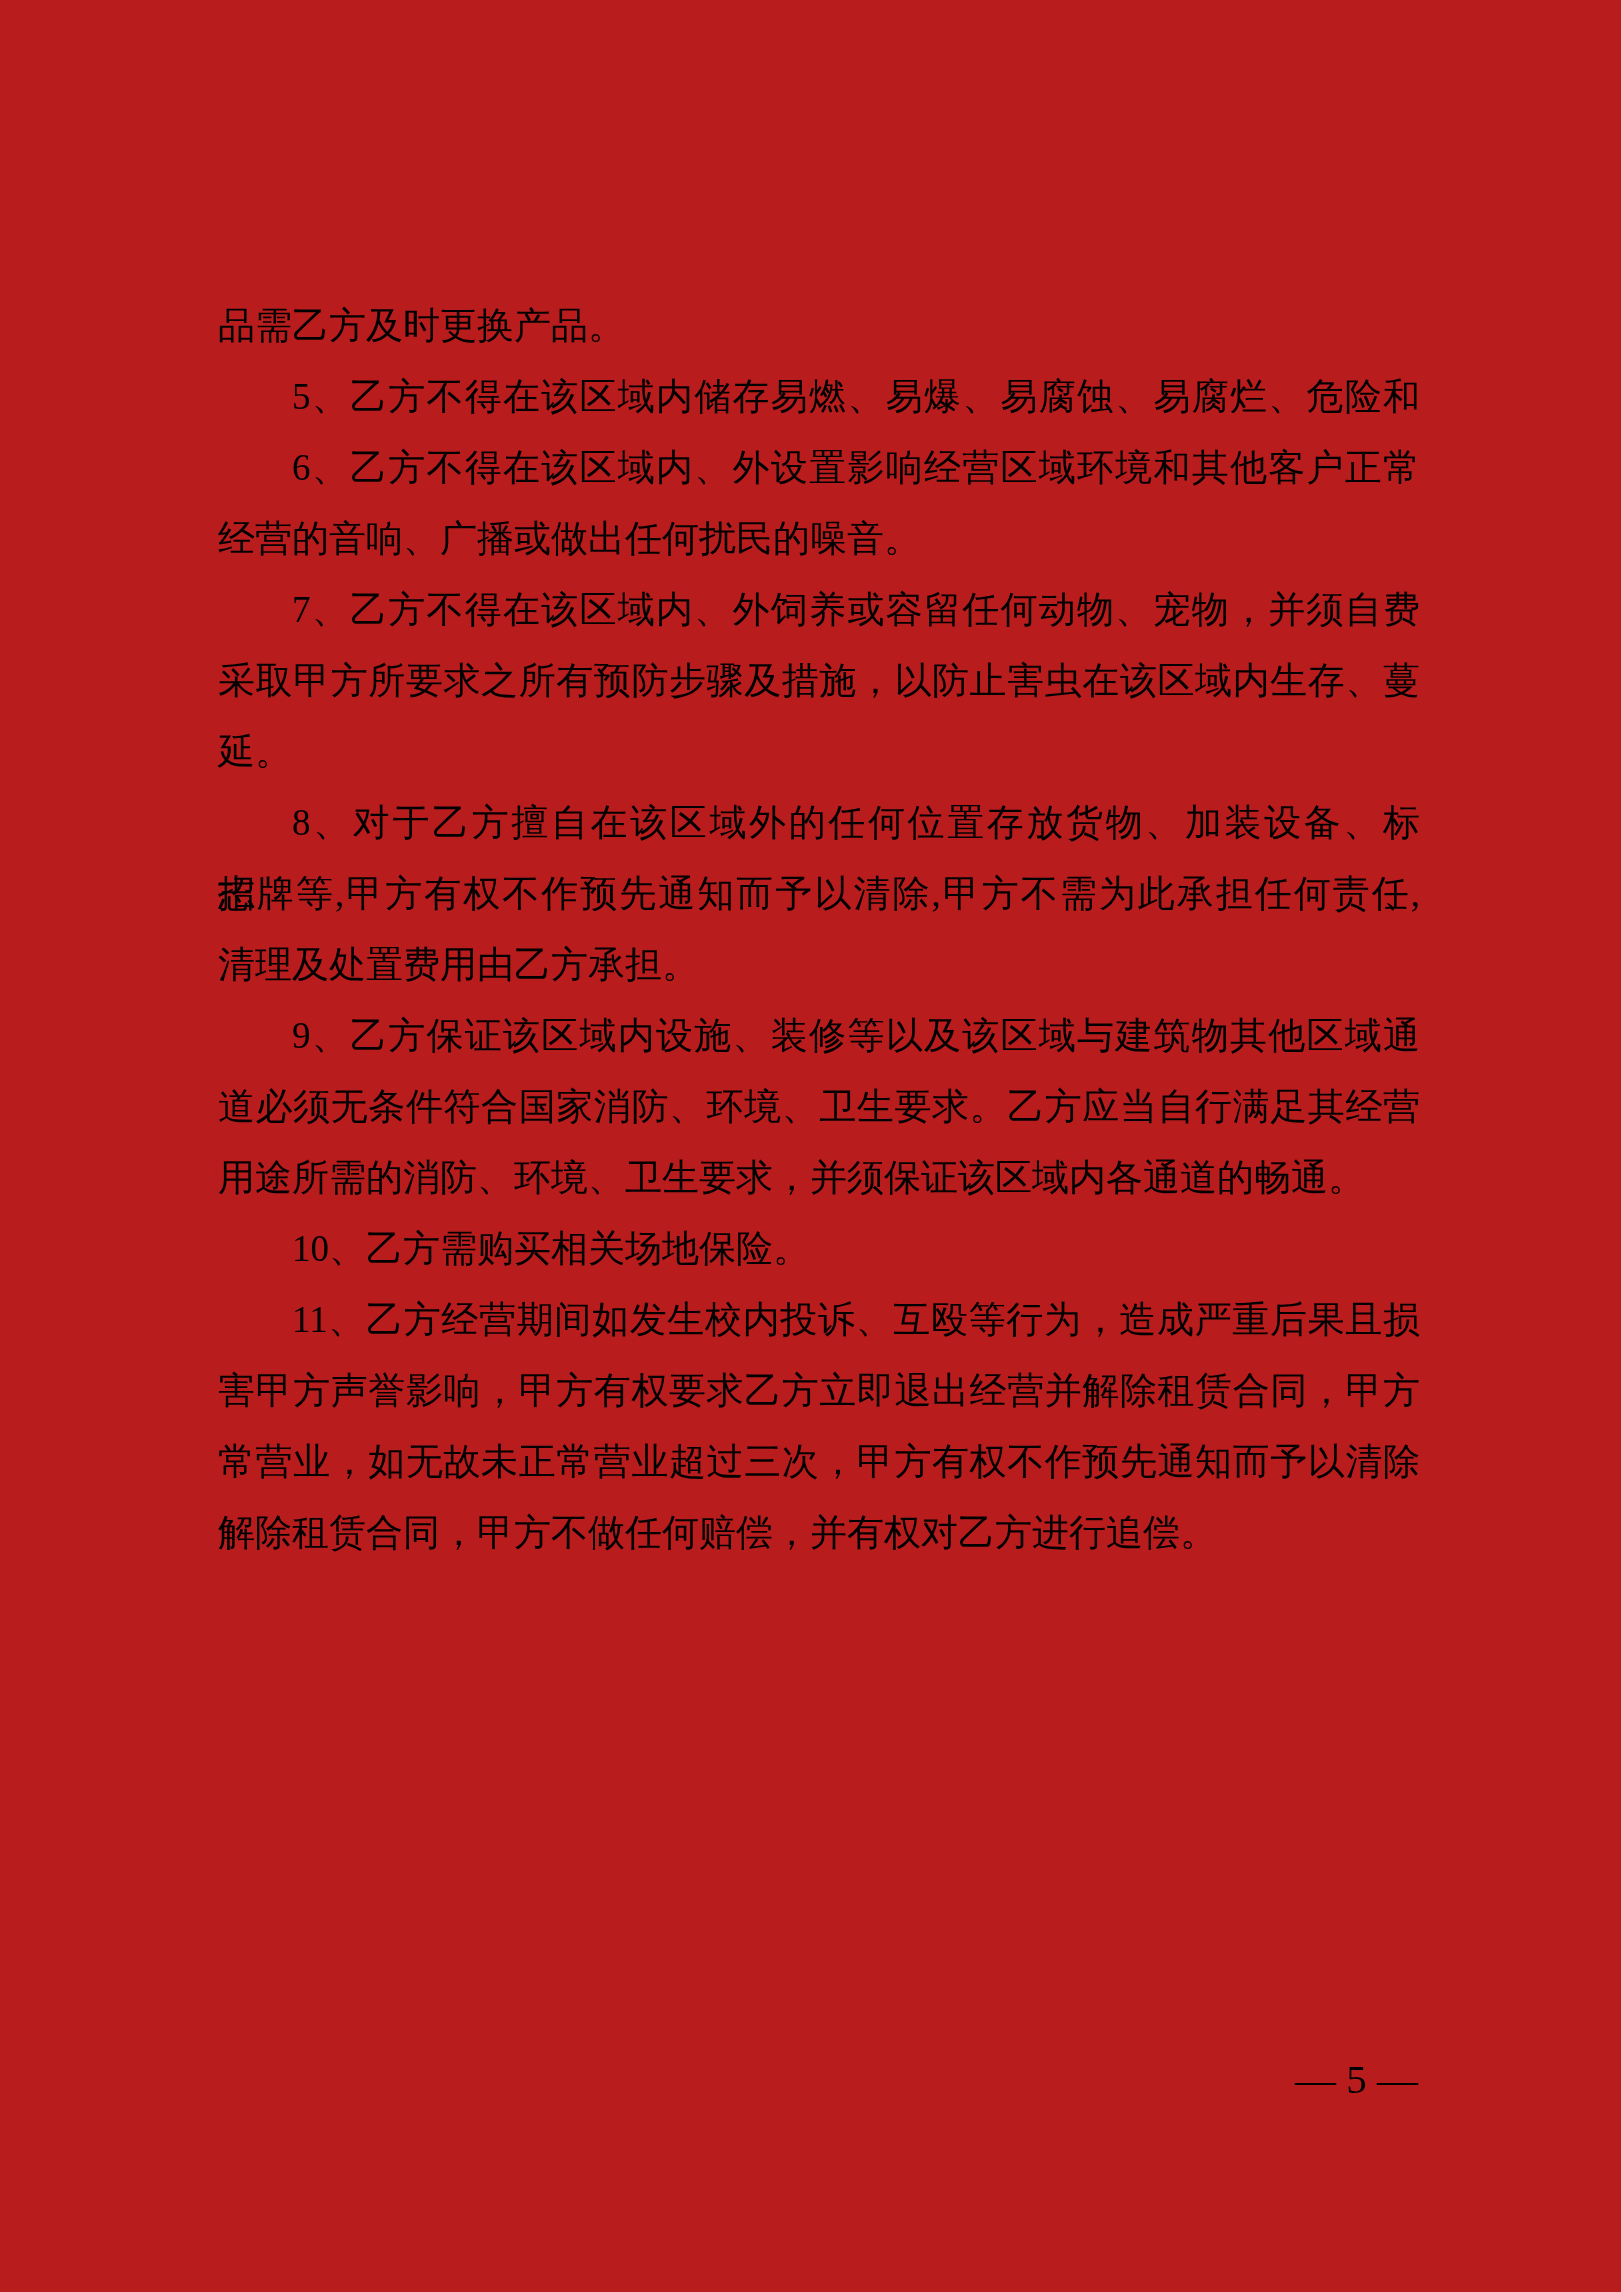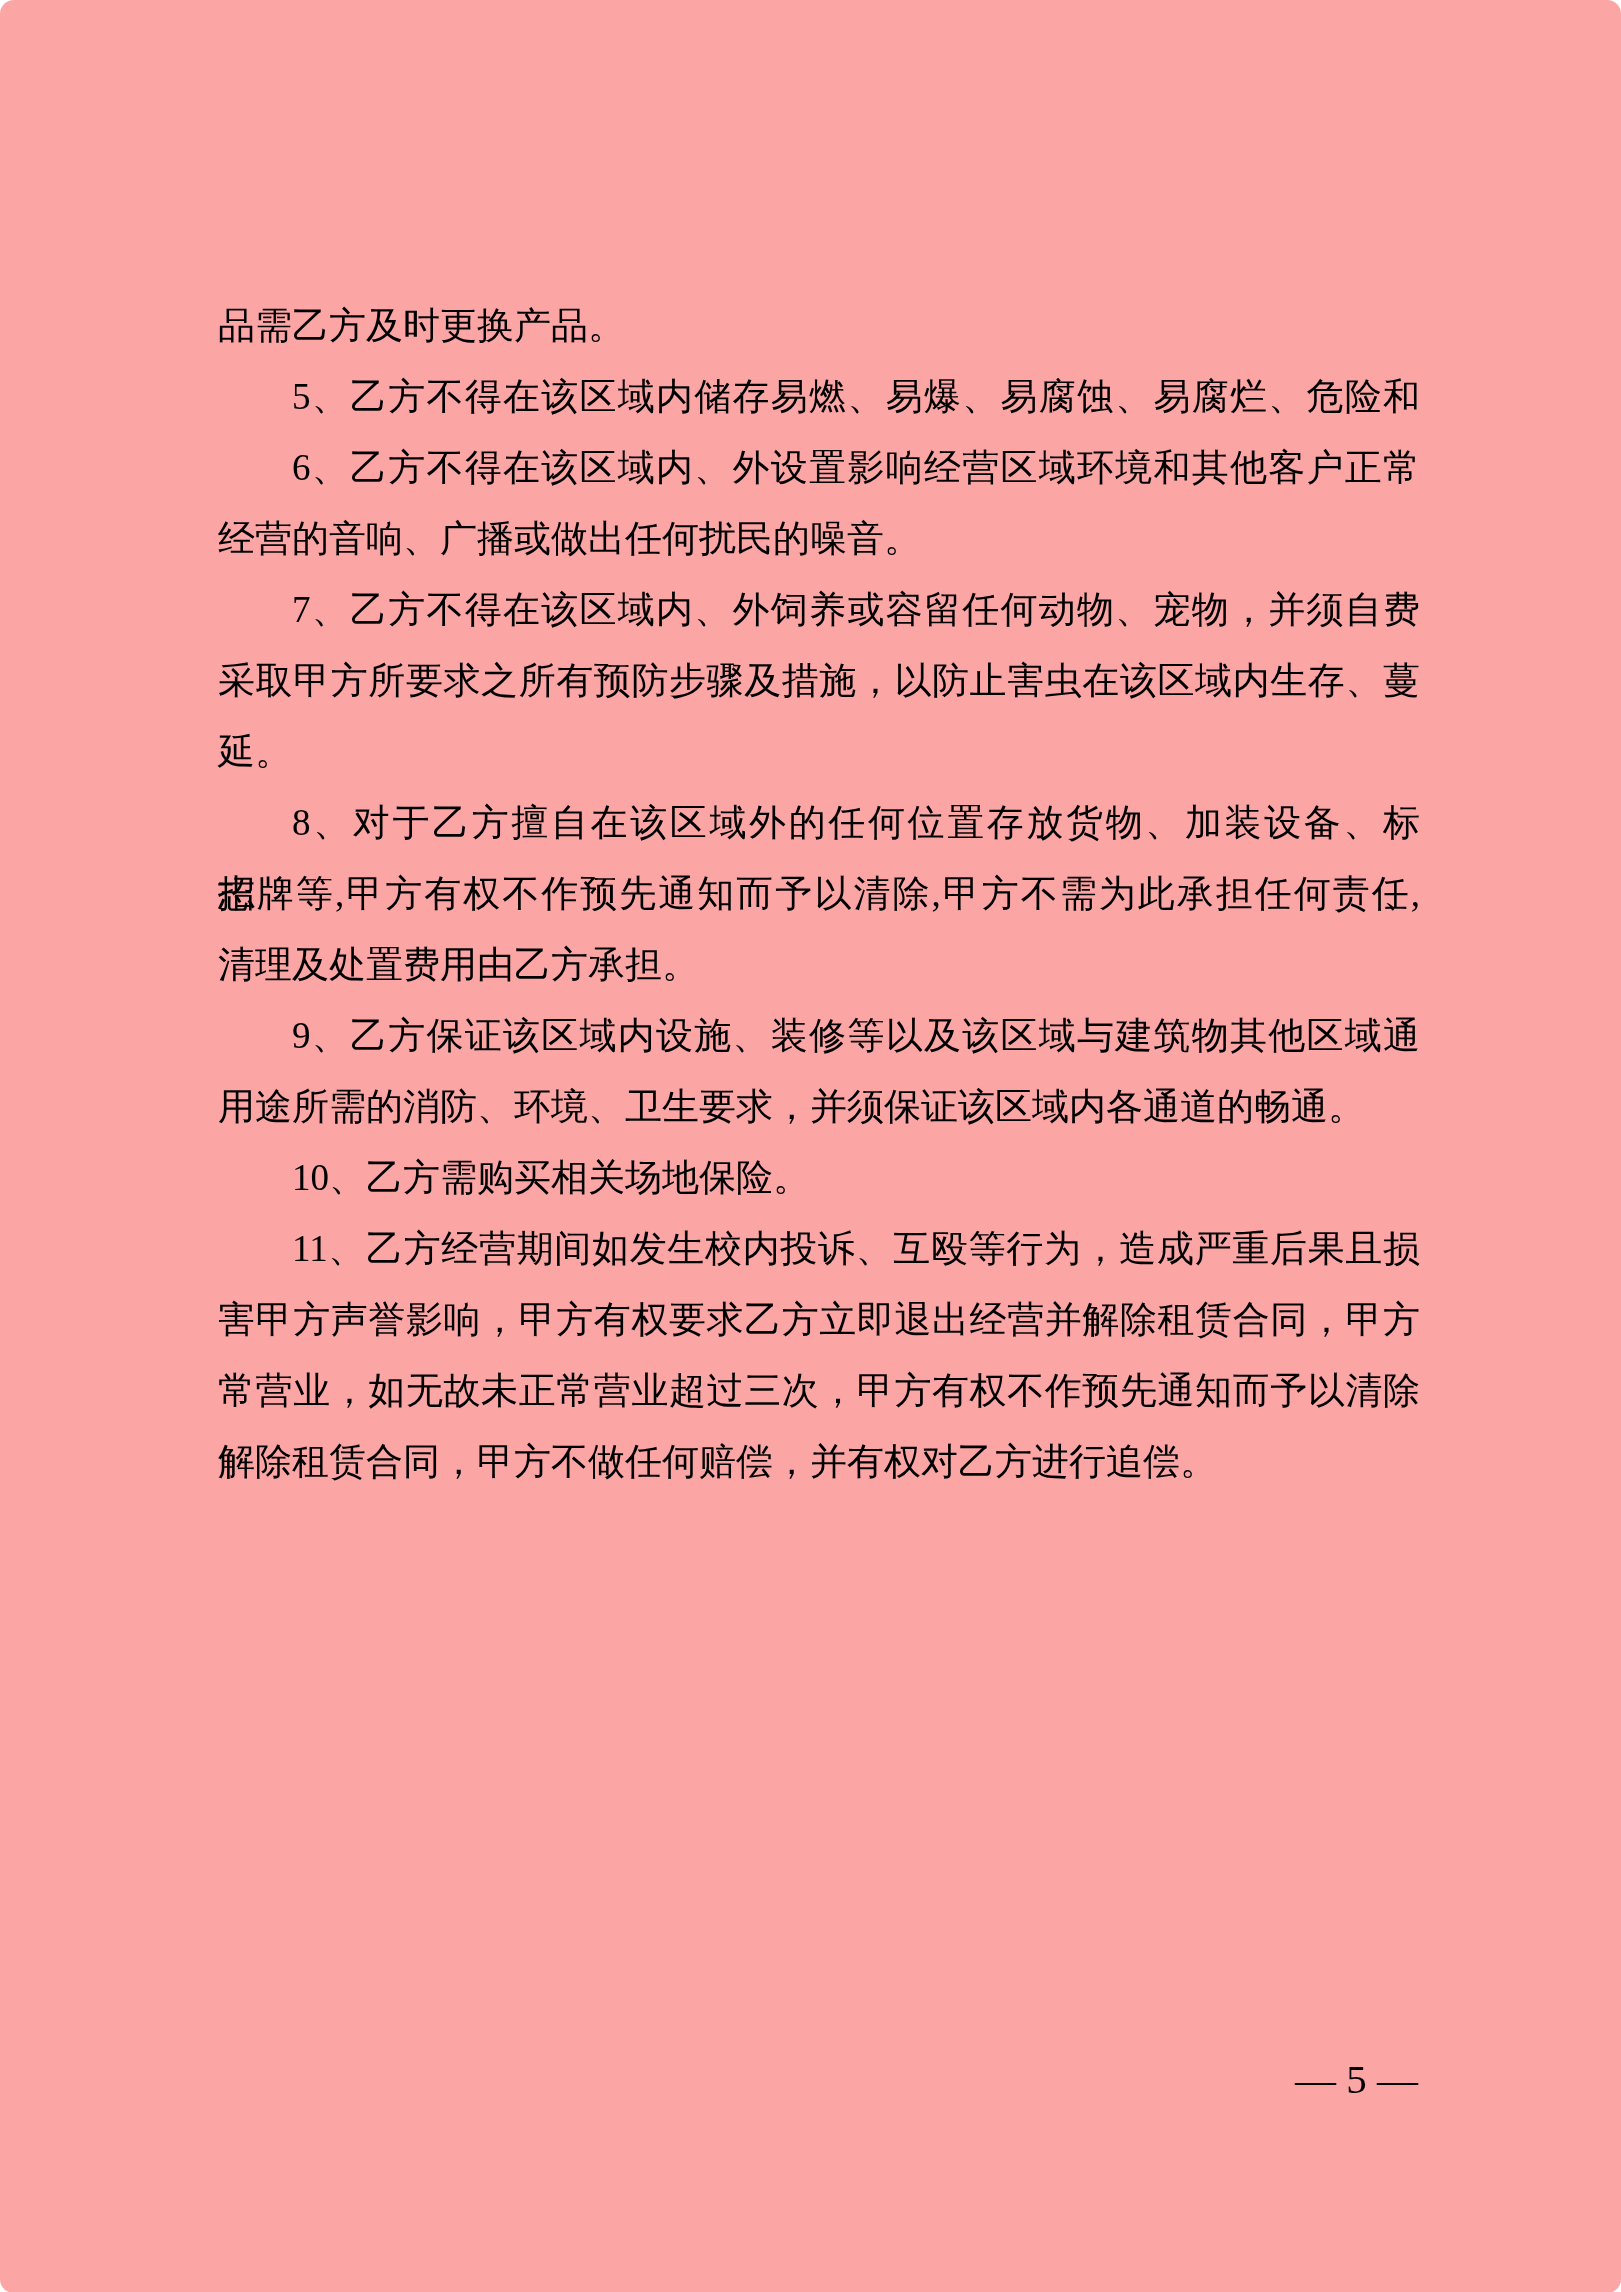--- a/index.html
+++ b/index.html
@@ -4,25 +4,24 @@
 <style>
   html, body {
     margin: 0;
     padding: 0;
     background: #ffffff;
   }
   .page {
     position: relative;
     width: 1621px;
     height: 2293px;
-    background: #fca5a5;
+    background: #b91c1c;
     overflow: hidden;
     font-family: "Liberation Serif", serif;
     color: #000000;
-    border-radius: 14px;
   }
   .doc-body {
     position: absolute;
     left: 218px;
     top: 290px;
     width: 1202px;
     font-size: 37px;
     line-height: 71px;
     letter-spacing: 0;
   }
@@ -59,20 +58,21 @@
       <div class="line indent">5、乙方不得在该区域内储存易燃、易爆、易腐蚀、易腐烂、危险和</div>
       <div class="line indent">6、乙方不得在该区域内、外设置影响经营区域环境和其他客户正常</div>
       <div class="line no-just">经营的音响、广播或做出任何扰民的噪音。</div>
       <div class="line indent">7、乙方不得在该区域内、外饲养或容留任何动物、宠物，并须自费</div>
       <div class="line">采取甲方所要求之所有预防步骤及措施，以防止害虫在该区域内生存、蔓</div>
       <div class="line no-just">延。</div>
       <div class="line indent">8、对于乙方擅自在该区域外的任何位置存放货物、加装设备、标志、</div>
       <div class="line">招牌等,甲方有权不作预先通知而予以清除,甲方不需为此承担任何责任,</div>
       <div class="line no-just">清理及处置费用由乙方承担。</div>
       <div class="line indent">9、乙方保证该区域内设施、装修等以及该区域与建筑物其他区域通</div>
+      <div class="line">道必须无条件符合国家消防、环境、卫生要求。乙方应当自行满足其经营</div>
       <div class="line no-just">用途所需的消防、环境、卫生要求，并须保证该区域内各通道的畅通。</div>
       <div class="line indent no-just">10、乙方需购买相关场地保险。</div>
       <div class="line indent">11、乙方经营期间如发生校内投诉、互殴等行为，造成严重后果且损</div>
       <div class="line">害甲方声誉影响，甲方有权要求乙方立即退出经营并解除租赁合同，甲方</div>
       <div class="line">常营业，如无故未正常营业超过三次，甲方有权不作预先通知而予以清除</div>
       <div class="line no-just">解除租赁合同，甲方不做任何赔偿，并有权对乙方进行追偿。</div>
     </div>
   <div class="page-num">— 5 —</div>
 </div>
 

